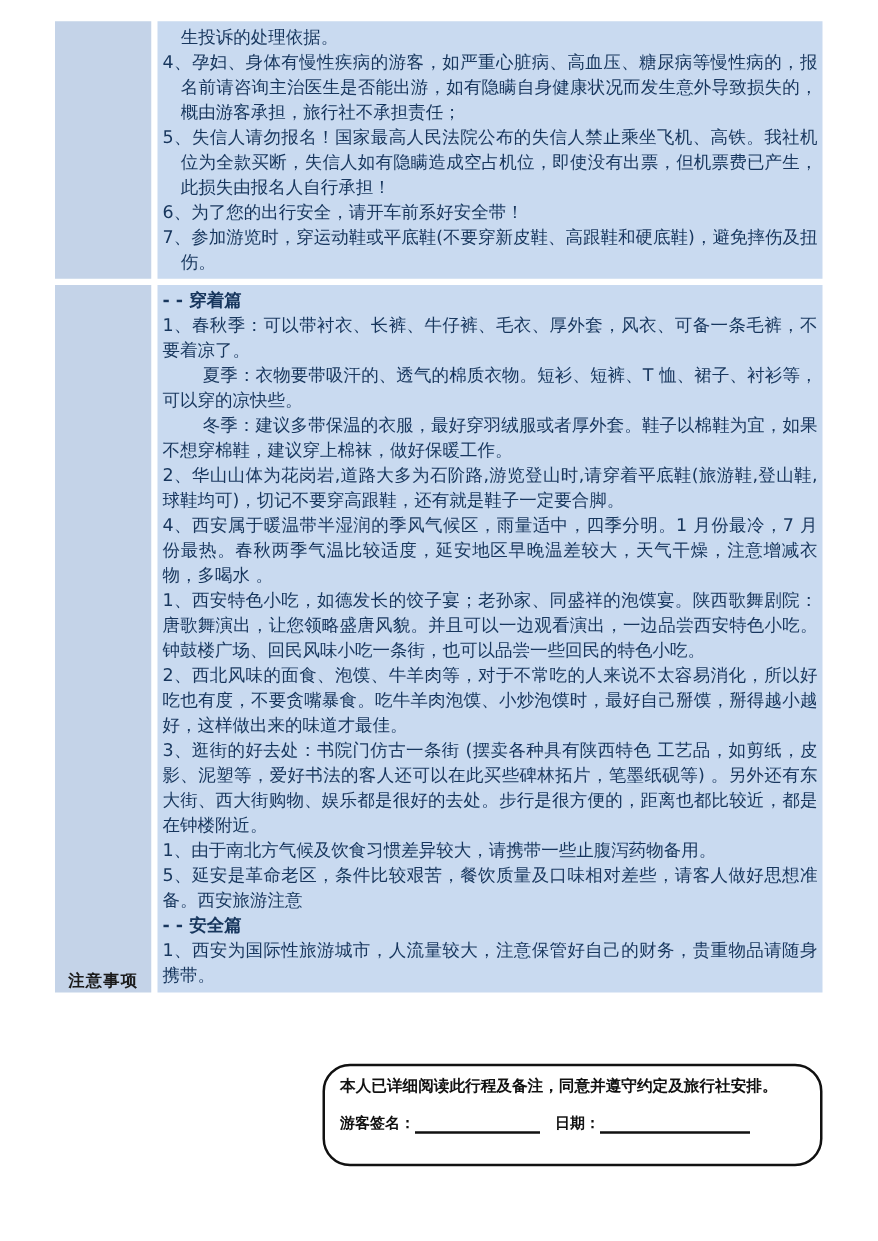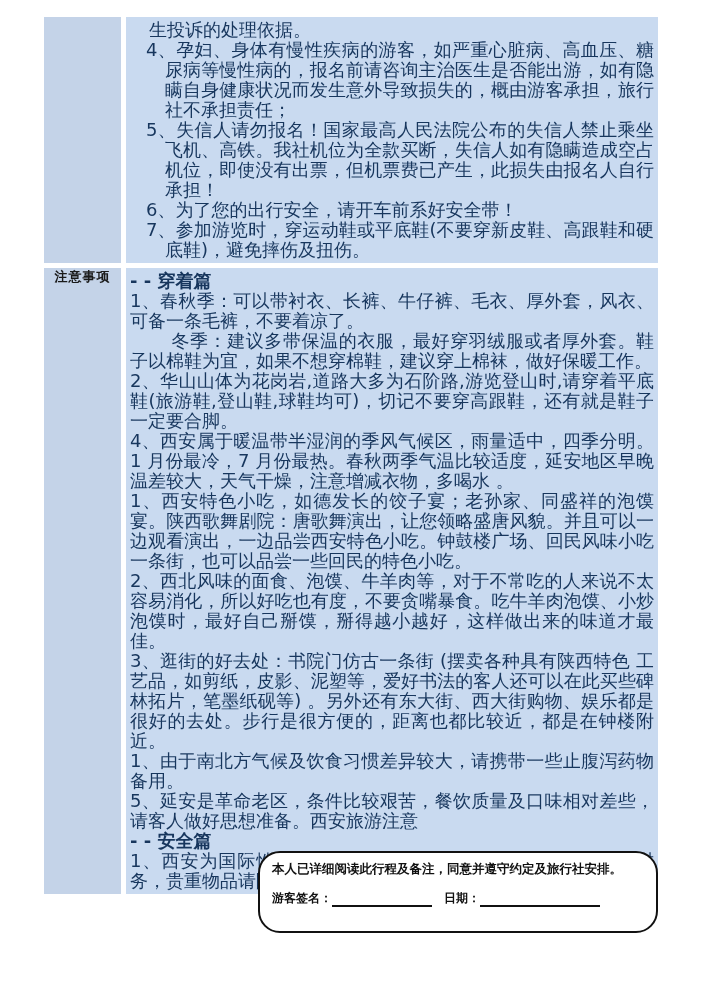--- a/index.html
+++ b/index.html
@@ -23,45 +23,45 @@
   .tbl-row {
     display: flex;
     gap: 5px;
     margin-bottom: 5px;
   }
   .cell-label {
     flex: none;
     width: 77px;
     background: var(--cell-bg-left, #C4D3E8);
     display: flex;
-    align-items: flex-start;
+    align-items: flex-end;
     justify-content: center;
   }
   .cell-label .label-text {
     font-size: 13px;
     font-weight: bold;
     color: var(--label-text, #1A1A1A);
     letter-spacing: 1px;
   }
   .cell-content {
     flex: 1;
     background: var(--cell-bg-right, #C9DAF0);
     padding: 3px 4px;
     box-sizing: border-box;
   }
   .para {
     margin: 0;
-    font-size: 18px;
+    font-size: 14px;
     line-height: 20px;
     color: var(--body-text, #17365D);
     text-align: justify;
     text-justify: inter-ideograph;
   }
   .para.cont   { padding-left: 1.05em; }
-  .para.hang   { padding-left: 1.05em; text-indent: -1.05em; margin-left: 16px; }
+  .para.hang   { padding-left: 1.05em; text-indent: -1.05em; }
   .para.indent { text-indent: 2.3em; }
   .para.bold   { font-weight: bold; }
   .para.orange { font-weight: bold; color: var(--accent-orange, #E36C0A); }
   .sig-box {
     position: absolute;
     left: 258px;
     top: 851px;
     width: 400px;
     height: 82px;
     box-sizing: border-box;
@@ -112,20 +112,21 @@
         </div>
     </div>
 
     <div class="tbl-row">
       <div class="cell-label">
         <span class="label-text">注意事项</span>
       </div>
       <div class="cell-content">
           <p class="para bold">- - 穿着篇</p>
           <p class="para normal">1、春秋季：可以带衬衣、长裤、牛仔裤、毛衣、厚外套，风衣、可备一条毛裤，不要着凉了。</p>
+          <p class="para indent">夏季：衣物要带吸汗的、透气的棉质衣物。短衫、短裤、T 恤、裙子、衬衫等，可以穿的凉快些。</p>
           <p class="para indent">冬季：建议多带保温的衣服，最好穿羽绒服或者厚外套。鞋子以棉鞋为宜，如果不想穿棉鞋，建议穿上棉袜，做好保暖工作。</p>
           <p class="para normal">2、华山山体为花岗岩,道路大多为石阶路,游览登山时,请穿着平底鞋(旅游鞋,登山鞋,球鞋均可)，切记不要穿高跟鞋，还有就是鞋子一定要合脚。</p>
           <p class="para normal">4、西安属于暖温带半湿润的季风气候区，雨量适中，四季分明。1 月份最冷，7 月份最热。春秋两季气温比较适度，延安地区早晚温差较大，天气干燥，注意增减衣物，多喝水 。</p>
           <p class="para normal">1、西安特色小吃，如德发长的饺子宴；老孙家、同盛祥的泡馍宴。陕西歌舞剧院：唐歌舞演出，让您领略盛唐风貌。并且可以一边观看演出，一边品尝西安特色小吃。钟鼓楼广场、回民风味小吃一条街，也可以品尝一些回民的特色小吃。</p>
           <p class="para normal">2、西北风味的面食、泡馍、牛羊肉等，对于不常吃的人来说不太容易消化，所以好吃也有度，不要贪嘴暴食。吃牛羊肉泡馍、小炒泡馍时，最好自己掰馍，掰得越小越好，这样做出来的味道才最佳。</p>
           <p class="para normal">3、逛街的好去处：书院门仿古一条街 (摆卖各种具有陕西特色 工艺品，如剪纸，皮影、泥塑等，爱好书法的客人还可以在此买些碑林拓片，笔墨纸砚等) 。另外还有东大街、西大街购物、娱乐都是很好的去处。步行是很方便的，距离也都比较近，都是在钟楼附近。</p>
           <p class="para normal">1、由于南北方气候及饮食习惯差异较大，请携带一些止腹泻药物备用。</p>
           <p class="para normal">5、延安是革命老区，条件比较艰苦，餐饮质量及口味相对差些，请客人做好思想准备。西安旅游注意</p>
           <p class="para bold">- - 安全篇</p>
           <p class="para normal">1、西安为国际性旅游城市，人流量较大，注意保管好自己的财务，贵重物品请随身携带。</p>

